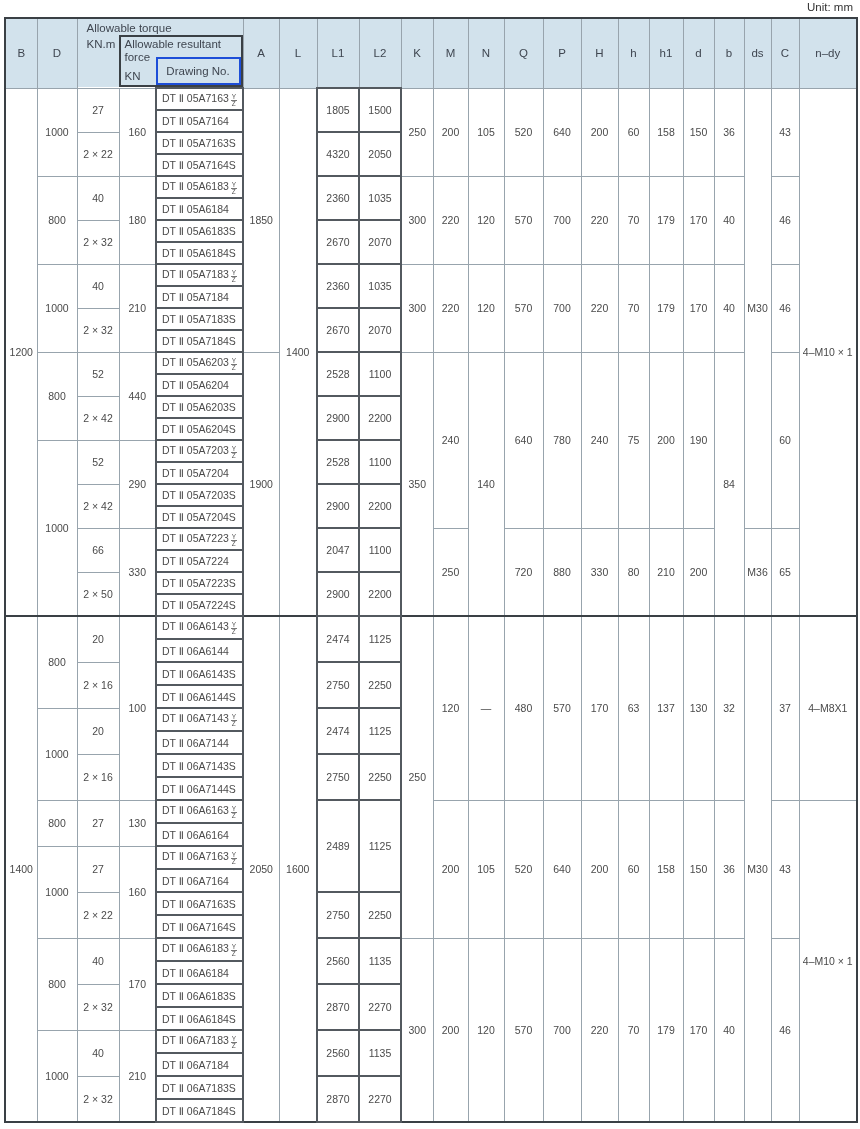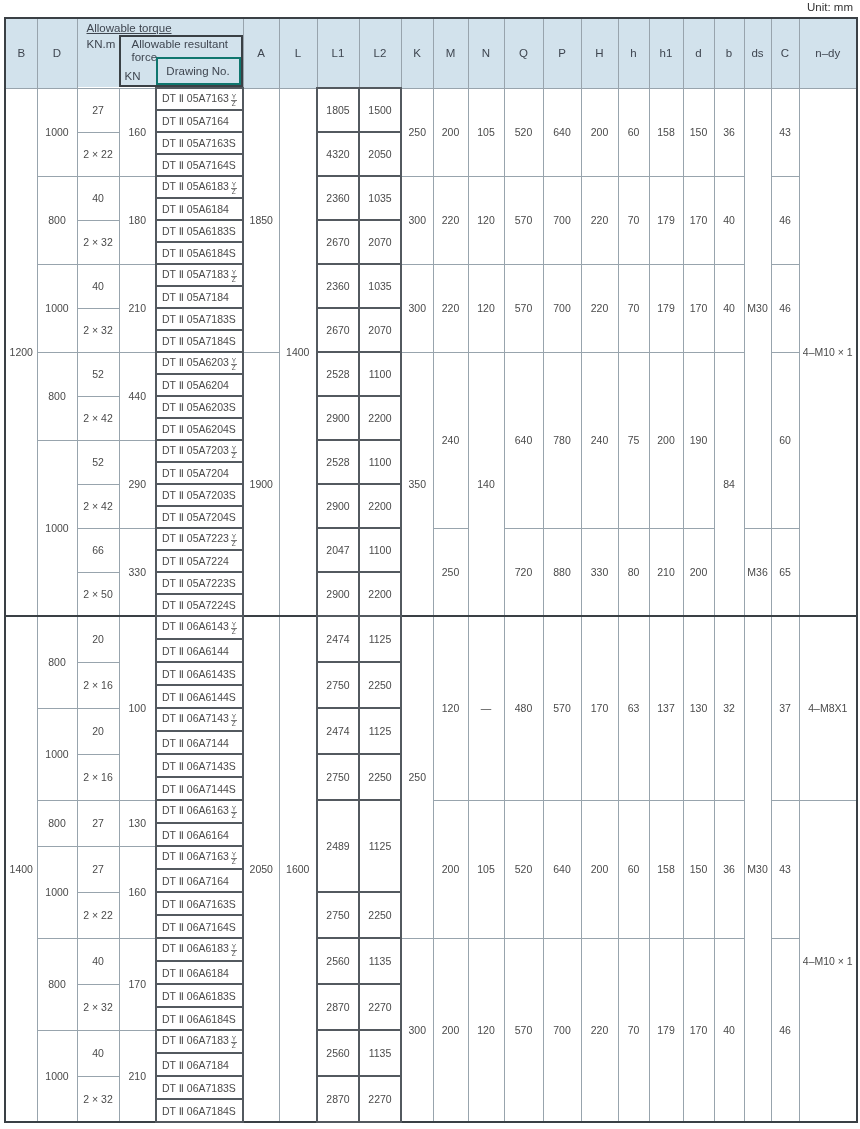--- a/index.html
+++ b/index.html
@@ -11,28 +11,28 @@
              border:2px solid #3a4045;}
   th,td{border:1px solid #98a4ad;padding:0;text-align:center;vertical-align:middle;
         font-size:10.5px;color:#4a4a4a;overflow:hidden;}
   thead th{background:#d2e2ec;font-weight:normal;font-size:11.5px;color:#3f4650;}
   thead tr{height:70px;}
   tbody.lower{border-top:2px solid #3a4045;}
   td.boxed{border:2px solid #53595f;}
   td.dwg{text-align:left;padding-left:5px;white-space:nowrap;font-size:10.5px;}
   
   th.composite{position:relative;padding:0;}
-  .at-line{position:absolute;top:3px;left:9px;white-space:nowrap;text-decoration:underline;}
+  .at-line{position:absolute;top:3px;left:9px;white-space:nowrap;}
   .knm{position:absolute;top:19px;left:9px;}
   .res-box{position:absolute;left:41px;top:16px;right:0;bottom:0;
            border:2px solid #3a4045;background:#d2e2ec;text-align:left;}
-  .res-label{position:absolute;top:1px;left:11px;line-height:13px;width:118px;}
+  .res-label{position:absolute;top:1px;left:4px;line-height:13px;width:118px;}
   .kn{position:absolute;bottom:3px;left:4px;}
   .dwg-box{position:absolute;left:35px;right:0;bottom:0;height:24px;
-           border:2px solid #0f766e;display:flex;align-items:center;justify-content:center;}
+           border:2px solid #1d4ed8;display:flex;align-items:center;justify-content:center;}
   
   .yz{display:inline-flex;flex-direction:column;vertical-align:3px;margin-left:2px;
       font-size:6.5px;line-height:6px;color:#555;}
   .yzt{border-bottom:1px solid #777;padding:0 1px;}
   .yzb{padding:0 1px;}
 </style>
 </head>
 <body>
 
 <div class="page">

